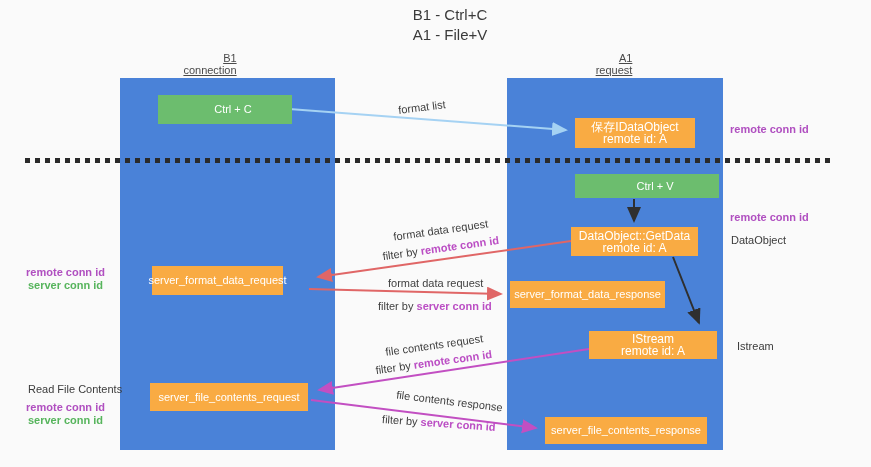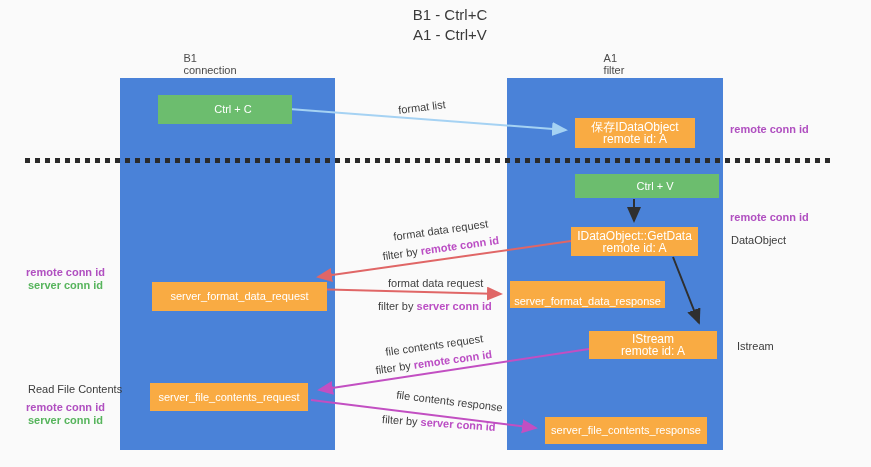--- a/index.html
+++ b/index.html
@@ -5,22 +5,22 @@
   html,body{margin:0;padding:0;background:#fafafa;}
   #canvas{
     position:relative;width:871px;height:467px;overflow:hidden;
     font-family:"Liberation Sans",sans-serif;background:var(--bg,#fafafa);
   }
   .title{
     position:absolute;left:450px;top:5px;transform:translateX(-50%);
     text-align:center;font-size:15px;line-height:20px;color:#3a3a3a;
   }
   .col-header{
-    position:absolute;transform:translateX(-50%);text-align:left;
-    font-size:11px;line-height:12px;color:#4a4a4a;
+    position:absolute;transform:translateX(-50%);text-align:right;
+    font-size:11px;line-height:12px;color:#4a4a4a;text-decoration:underline;
   }
   .lifeline{position:absolute;background:var(--blue,#4a82d8);}
   .node{
     position:absolute;display:flex;flex-direction:column;align-items:center;
     justify-content:center;color:#fff;font-size:11px;line-height:13px;
     text-align:center;white-space:nowrap;
   }
   .node.small{font-size:12px;line-height:12px;}
   .green{background:var(--green,#6cbd6e);padding-left:16px;}
   .orange{background:var(--orange,#f9ab43);}
@@ -38,30 +38,30 @@
   .ann-stack{position:absolute;text-align:center;font-size:11px;line-height:13px;white-space:nowrap;}
   svg.arrows{position:absolute;left:0;top:0;pointer-events:none;}
 </style>
 </head>
 <body>
 
 <div id="canvas">
 
   <div class="title">
     <div>B1 - Ctrl+C</div>
-    <div>A1 - Ctrl+V</div>
+    <div>A1 - File+V</div>
   </div>
 
   <div class="col-header" style="left:210px;top:52px;">
     <div>B1</div>
     <div>connection</div>
   </div>
   <div class="col-header" style="left:614px;top:52px;">
     <div>A1</div>
-    <div>filter</div>
+    <div>request</div>
   </div>
 
   <div class="lifeline" style="left:120px;top:78px;width:215px;height:372px;"></div>
   <div class="lifeline" style="left:507px;top:78px;width:216px;height:372px;"></div>
 
   <div class="dashed-sep"></div>
 
   <svg class="arrows" width="871" height="467" viewBox="0 0 871 467">
     <defs>
       <marker id="mBlue" markerWidth="9" markerHeight="8" refX="7" refY="3.5" orient="auto">
@@ -93,29 +93,29 @@
   <div class="node orange small" style="left:575px;top:118px;width:120px;height:30px;">
     <div>保存IDataObject</div>
     <div>remote id: A</div>
   </div>
 
   <div class="node green" style="left:575px;top:174px;width:128px;height:24px;">
     <div>Ctrl + V</div>
   </div>
 
   <div class="node orange small" style="left:571px;top:227px;width:127px;height:29px;">
-    <div>IDataObject::GetData</div>
+    <div>DataObject::GetData</div>
     <div>remote id: A</div>
   </div>
 
-  <div class="node orange" style="left:152px;top:266px;width:175px;height:29px;margin-top:16px;">
+  <div class="node orange" style="left:152px;top:266px;width:131px;height:29px;">
     <div>server_format_data_request</div>
   </div>
 
-  <div class="node orange" style="left:510px;top:281px;width:155px;height:27px;justify-content:flex-end;">
+  <div class="node orange" style="left:510px;top:281px;width:155px;height:27px;">
     <div>server_format_data_response</div>
   </div>
 
   <div class="node orange small" style="left:589px;top:331px;width:128px;height:28px;">
     <div>IStream</div>
     <div>remote id: A</div>
   </div>
 
   <div class="node orange" style="left:150px;top:383px;width:158px;height:28px;">
     <div>server_file_contents_request</div>

